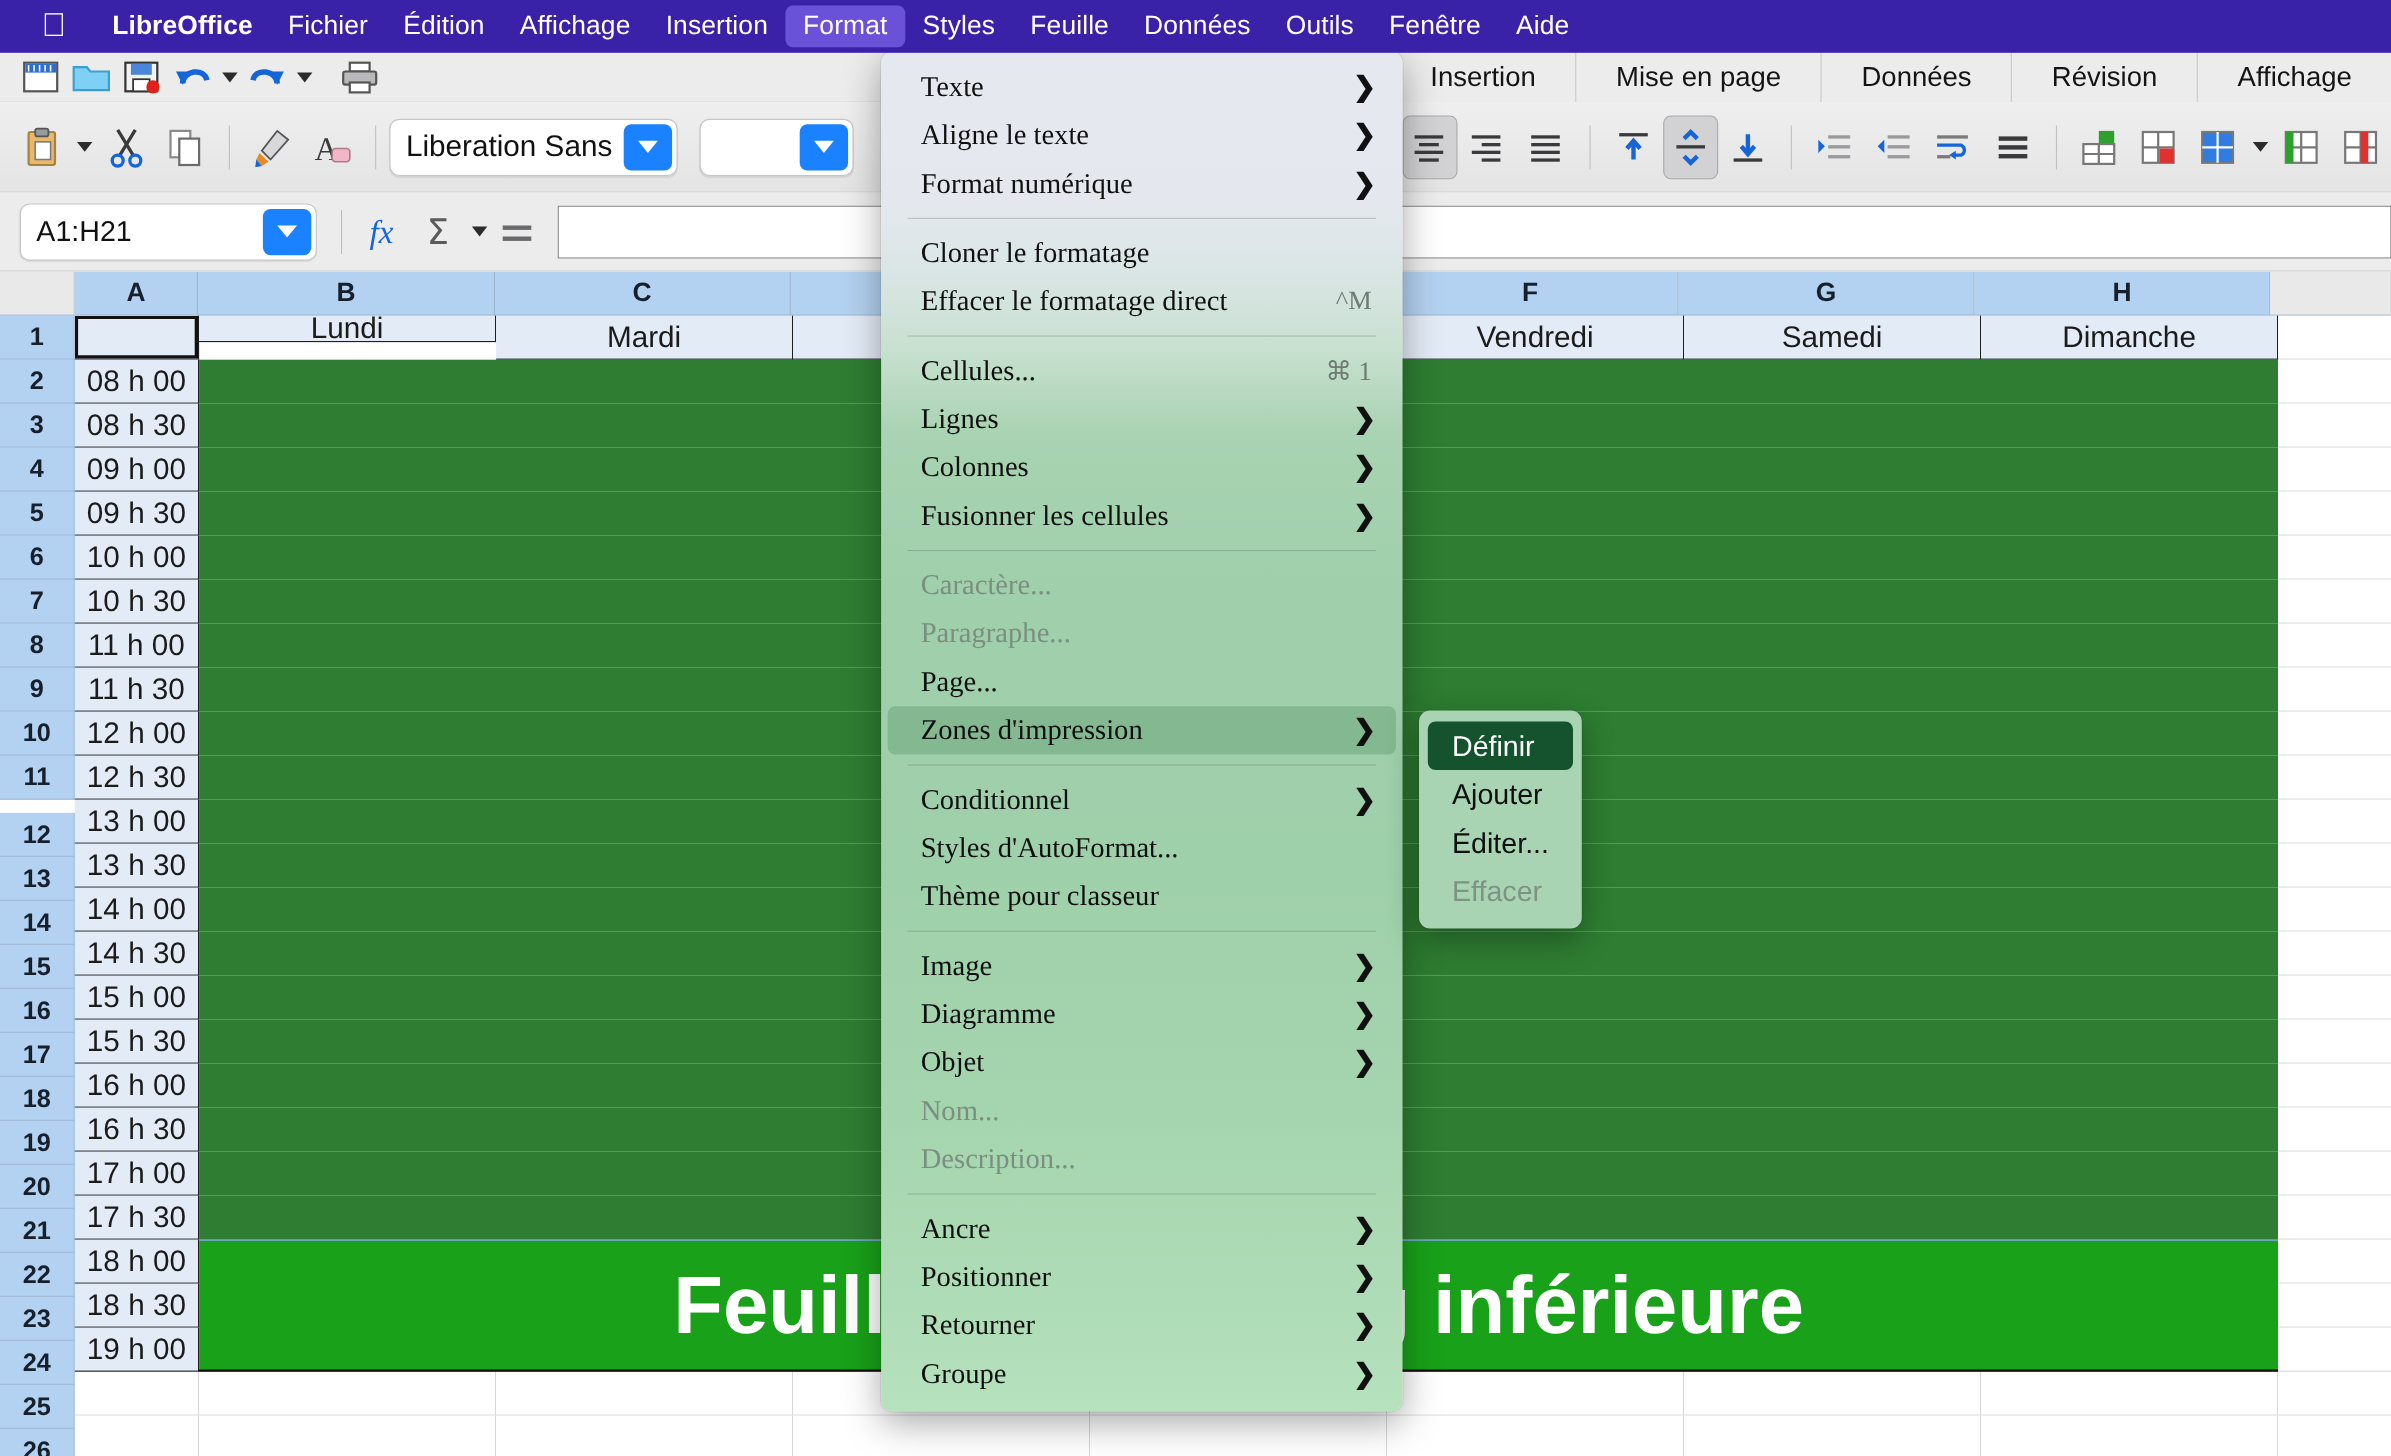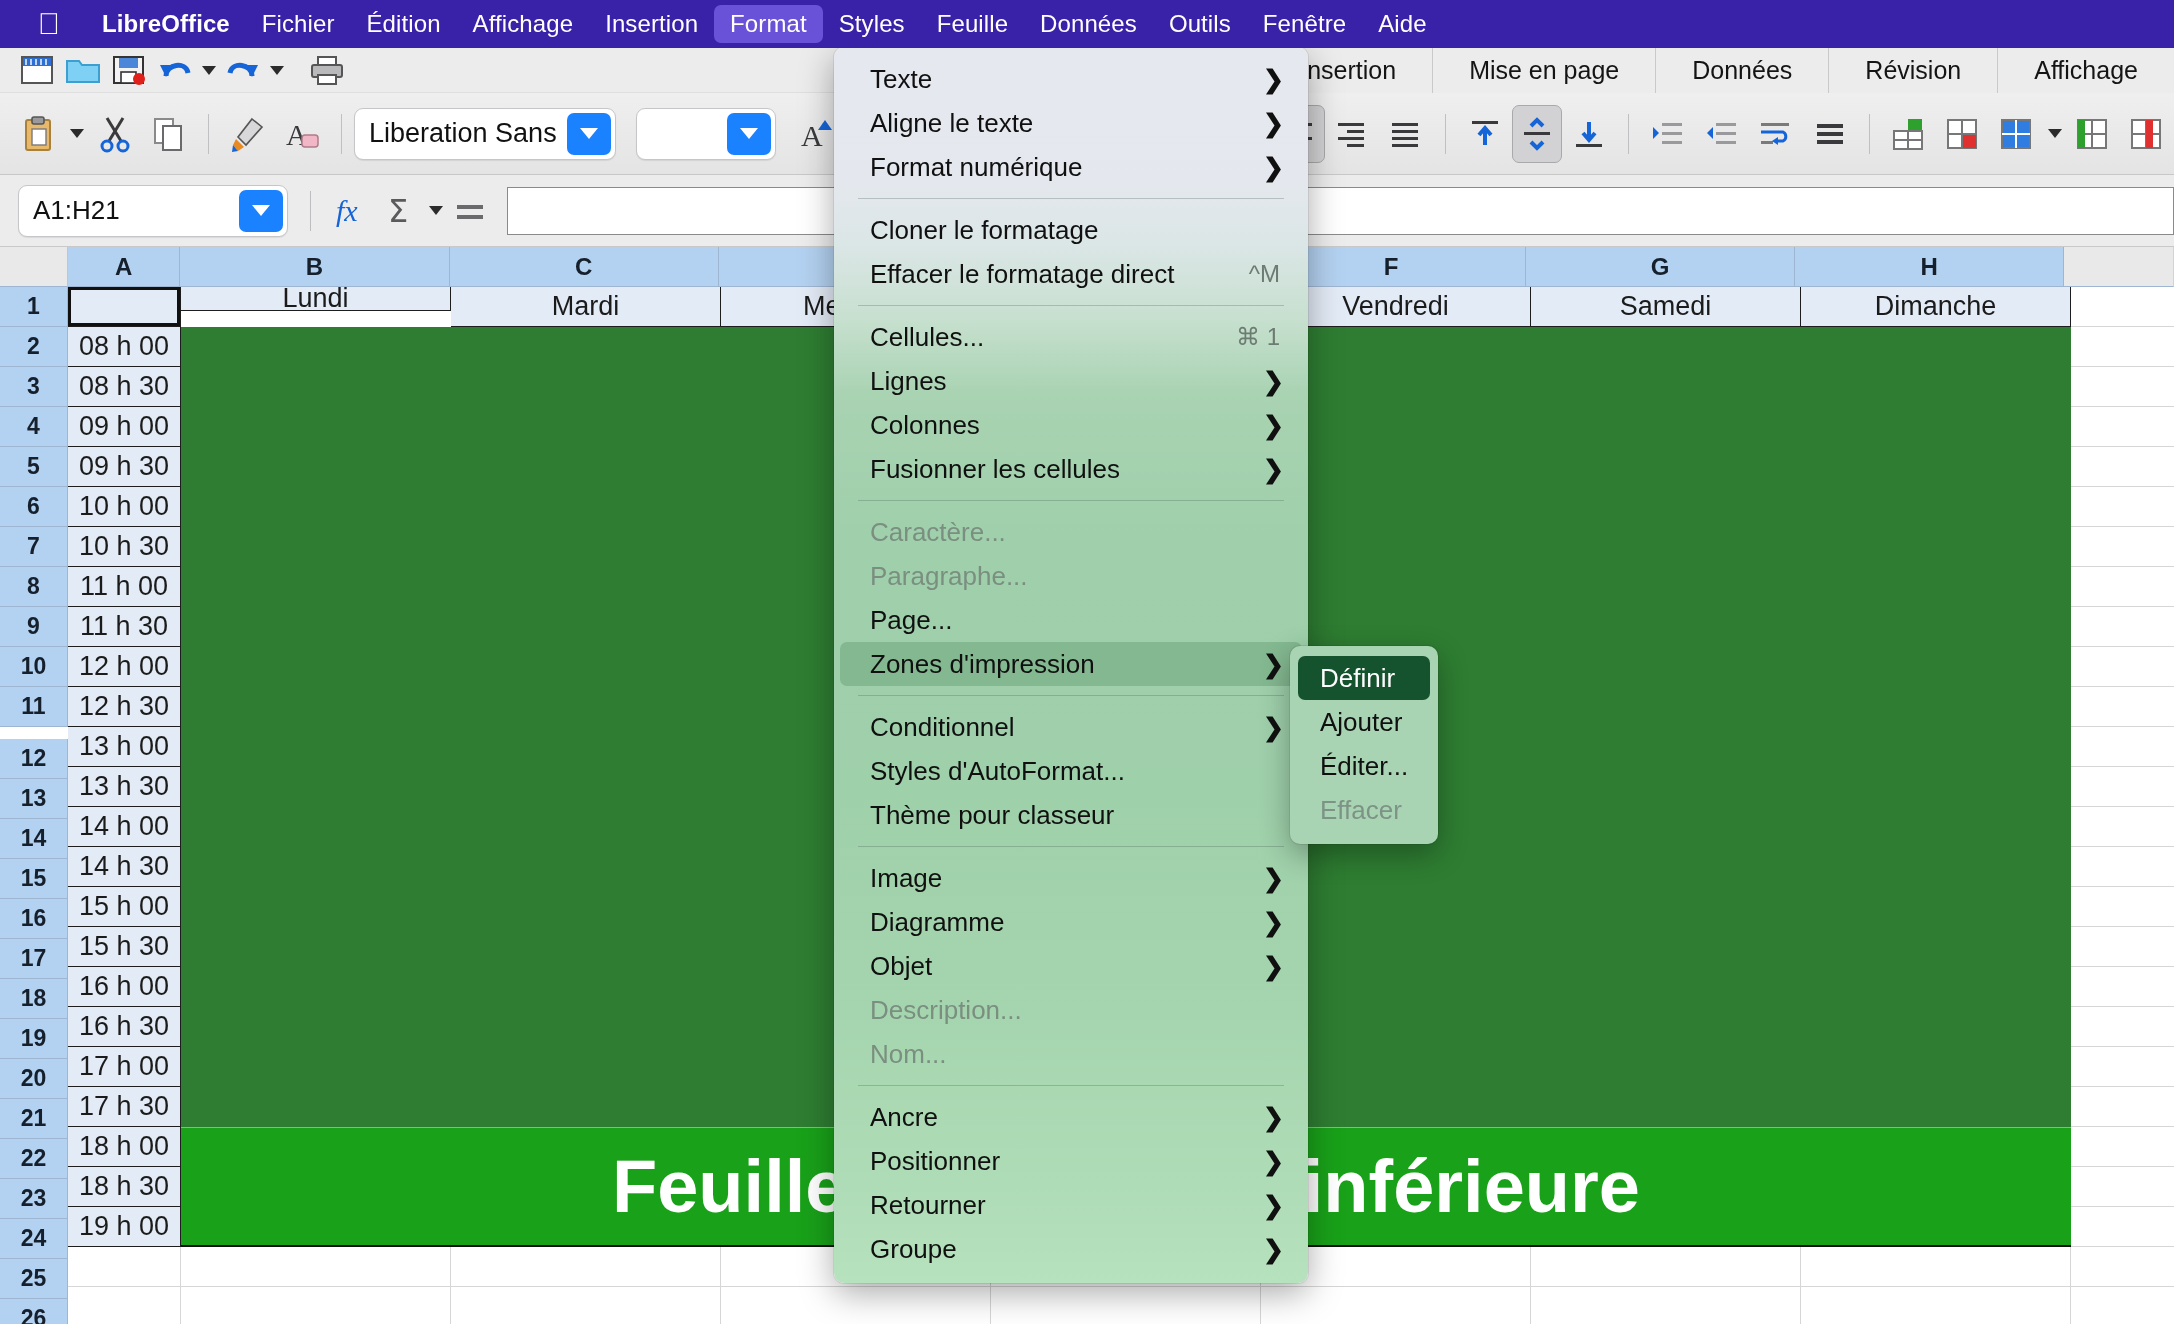--- a/index.html
+++ b/index.html
@@ -144,37 +144,38 @@
 
   .banner {
     background:#19a119; color:#fff; font-size:74px; font-weight:bold;
     display:flex; align-items:center; justify-content:center;
     border-top:1px solid #7fa9e8; border-bottom:2px solid #111;
     letter-spacing:0px;
   }
 
   
   .menu {
-    position:absolute; left:834px; top:47px; width:474px;
+    position:absolute; left:801px; top:47px; width:474px;
     border-radius: 10px;
     background: linear-gradient(180deg,
         #e6e8ef 0%,
         #e4e8ee 11%,
         #dbe6e6 16%,
         #c7e0cf 22%,
         #a9d3b2 28%,
         #9fcfab 40%,
         #9ed0aa 60%,
         #a5d5ae 78%,
         #aedcb6 92%,
         #b6e2bd 100%);
     box-shadow: 0 10px 34px rgba(0,0,0,.34), 0 0 0 1px rgba(0,0,0,.07);
     padding: 10px 0 12px 0;
     z-index: 50;
     font-size: 26px;
+    font-family: Liberation Serif, serif;
   }
   .mi {
     height: 44px; display:flex; align-items:center;
     padding: 0 18px 0 30px; color:#101010; position:relative;
     margin: 0 6px; border-radius: 7px;
   }
   .mi .lbl { flex:1; white-space:nowrap; }
   .mi .sc { color:#6d7c72; font-size:24px; padding-right:4px; }
   .mi .arrow { font-size:25px; font-weight:bold; color:#101010; }
   .mi.disabled .lbl { color:#7a8f80; }
@@ -800,24 +801,24 @@
       </div>
       <div class="mi">
         <span class="lbl">Diagramme</span>
         <span class="arrow">❯</span>
       </div>
       <div class="mi">
         <span class="lbl">Objet</span>
         <span class="arrow">❯</span>
       </div>
       <div class="mi disabled">
+        <span class="lbl">Nom...</span>
+      </div>
+      <div class="mi disabled">
         <span class="lbl">Description...</span>
-      </div>
-      <div class="mi disabled">
-        <span class="lbl">Nom...</span>
       </div>
       <div class="msep"></div>
       <div class="mi">
         <span class="lbl">Ancre</span>
         <span class="arrow">❯</span>
       </div>
       <div class="mi">
         <span class="lbl">Positionner</span>
         <span class="arrow">❯</span>
       </div>

